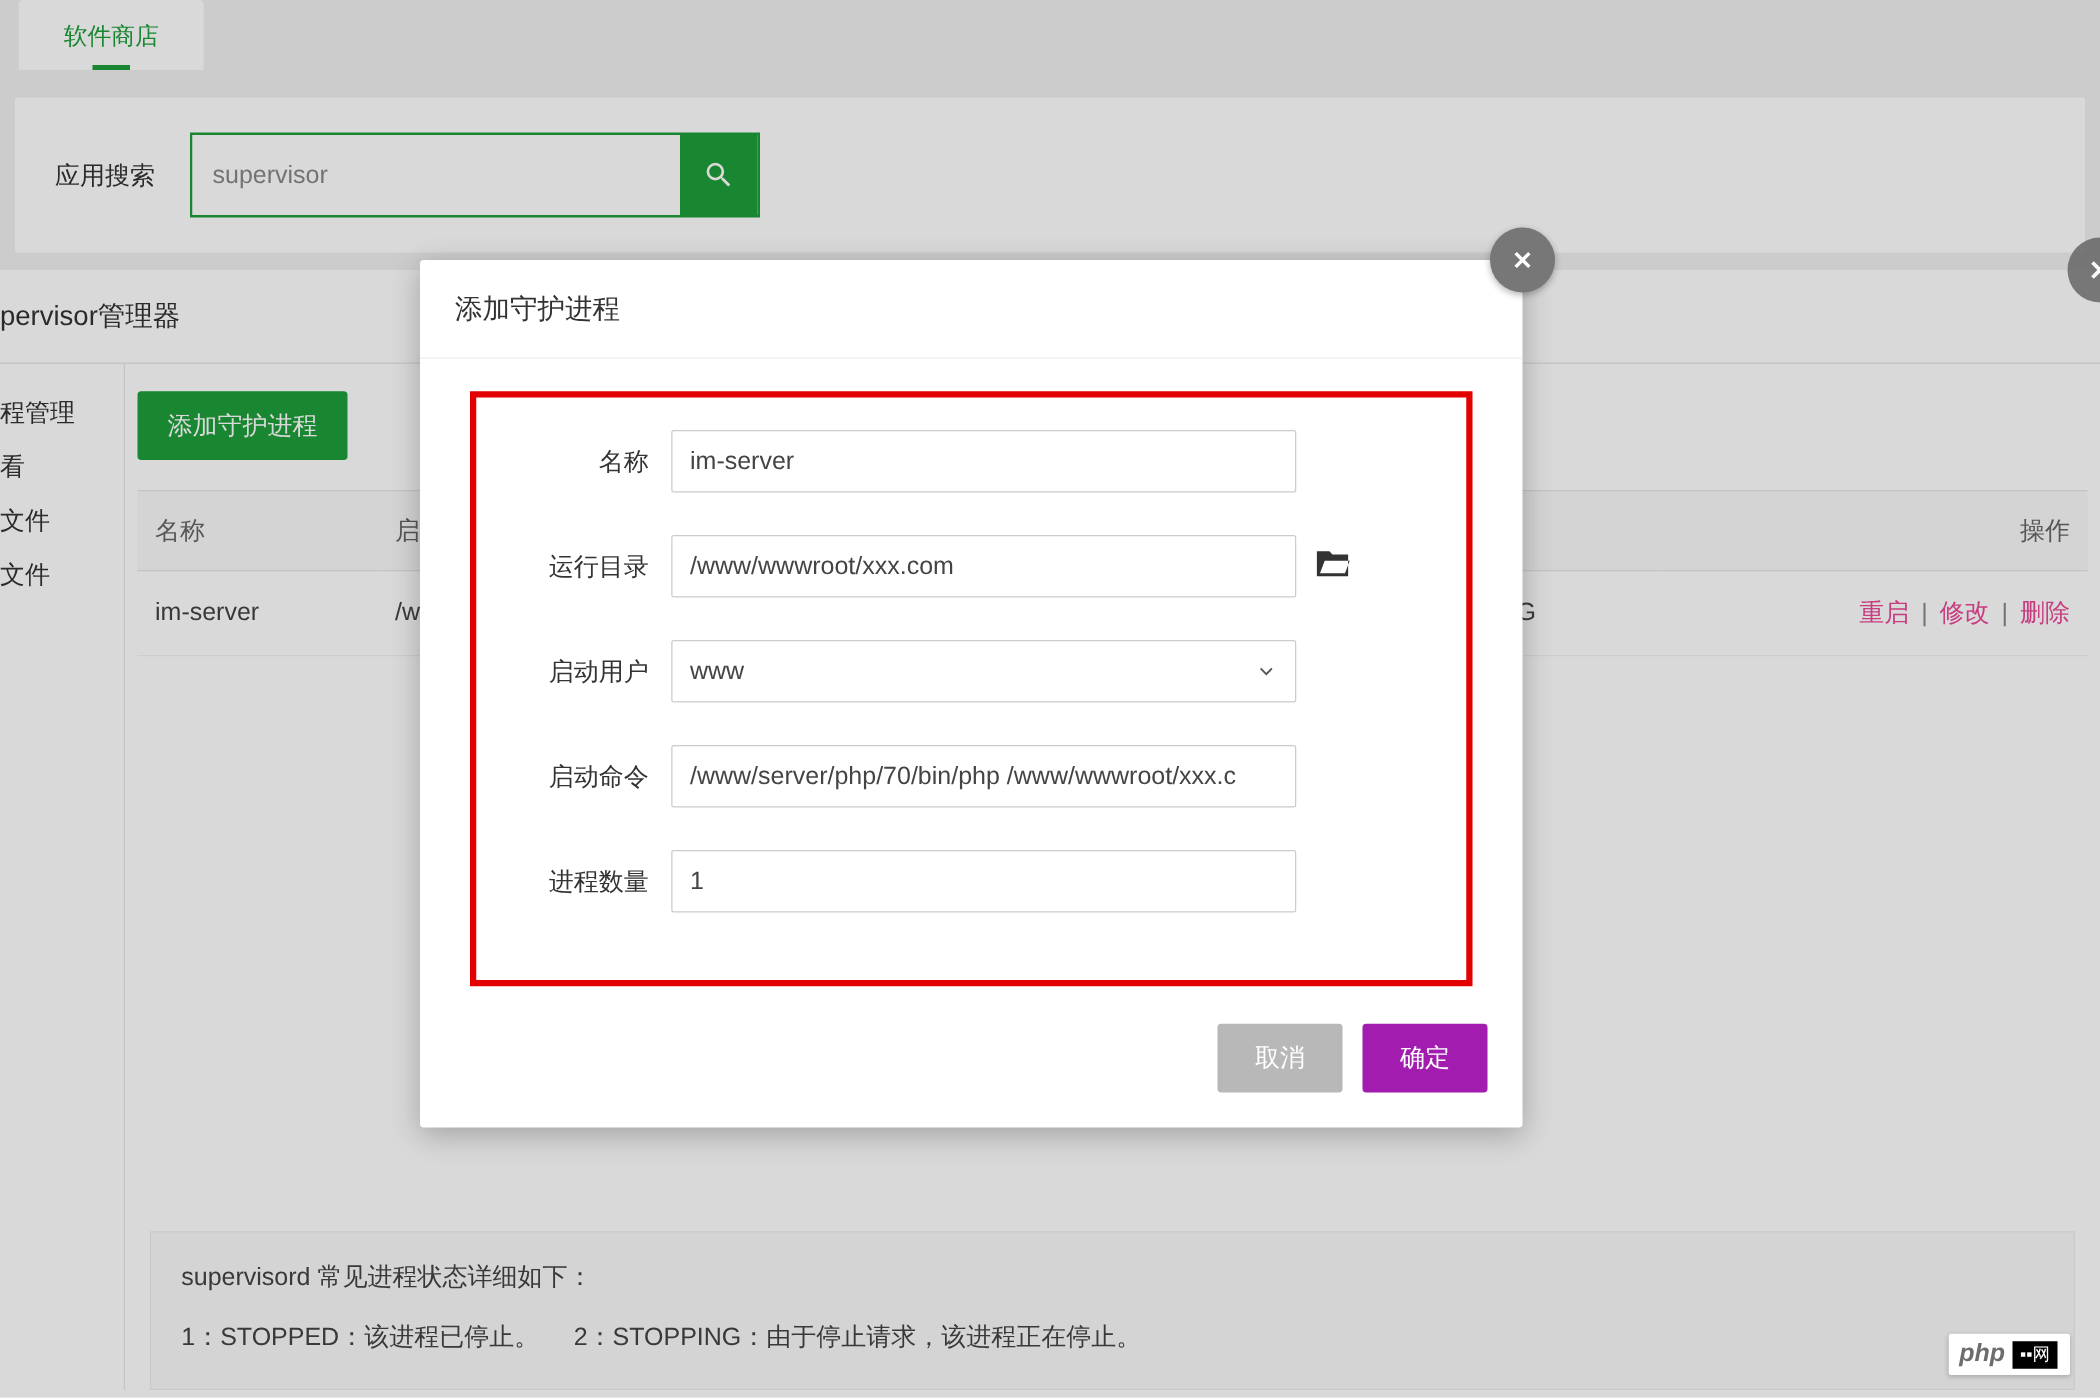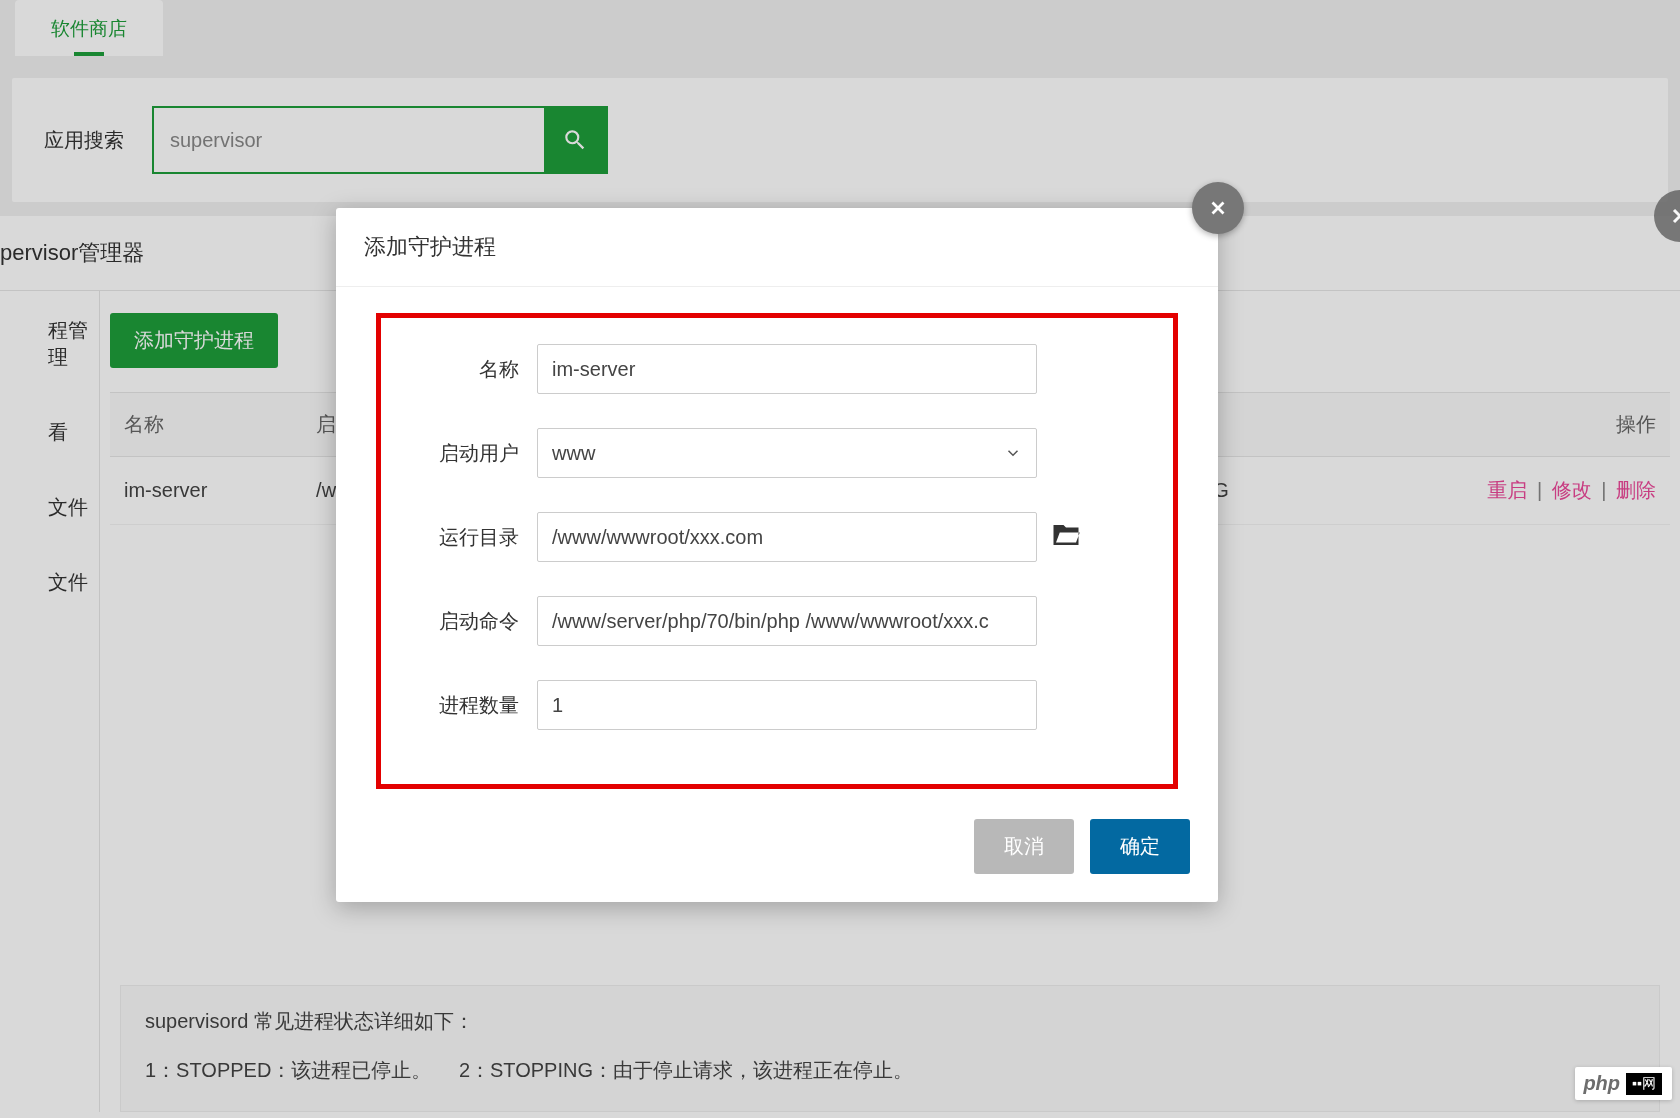--- a/index.html
+++ b/index.html
@@ -101,22 +101,20 @@
     }
     .manager-body {
       display: flex;
     }
     .side-nav {
       width: 100px;
       border-right: 1px solid #e6e6e6;
       padding-top: 18px;
       display: flex;
       flex-direction: column;
-      gap: 32px;
-      padding-left: 48px;
     }
     .side-item {
       font-size: 20px;
       color: #333;
       padding: 8px 0 8px 0;
       text-align: left;
       cursor: pointer;
     }
     .side-item.active {
       color: #333;
@@ -290,27 +288,27 @@
       gap: 16px;
     }
     .btn {
       font-size: 20px;
       padding: 14px 30px;
       border-radius: 3px;
       border: none;
       cursor: pointer;
     }
     .btn-cancel { background: #b8b8b8; color: #fff; }
-    .btn-ok { background: #0369a1; color: #fff; }
+    .btn-ok { background: #a21caf; color: #fff; }
 
     
     .watermark {
       position: absolute;
       bottom: 18px;
-      right: 8px;
+      right: 24px;
       display: flex;
       align-items: center;
       z-index: 200;
     }
     .wm-box {
       background: #fff;
       padding: 5px 10px 5px 8px;
       display: flex;
       align-items: center;
       box-shadow: 0 1px 4px rgba(0,0,0,0.2);
@@ -415,38 +413,38 @@
       </svg>
   </div>
   <div class="modal-header">添加守护进程</div>
   <div class="modal-body">
     <div class="form-frame">
       <div class="form-row">
         <div class="form-label">名称</div>
         <input class="form-input" value="im-server" style="">
       </div>
       <div class="form-row">
+        <div class="form-label">运行目录</div>
+        <input class="form-input" value="/www/wwwroot/xxx.com" style="">
+        <span class="folder-icon">
+          <svg viewBox="0 0 24 24">
+              <path d="M10 4H2v16h20V6H12l-2-2zM4 18l3-8h16l-3 8H4z"></path>
+            </svg>
+        </span>
+      </div>
+      <div class="form-row">
         <div class="form-label">启动用户</div>
         <div class="form-select">
           <span>www</span>
           <svg viewBox="0 0 24 24">
               <polyline points="6 9 12 15 18 9"></polyline>
             </svg>
         </div>
       </div>
       <div class="form-row">
-        <div class="form-label">运行目录</div>
-        <input class="form-input" value="/www/wwwroot/xxx.com" style="">
-        <span class="folder-icon">
-          <svg viewBox="0 0 24 24">
-              <path d="M10 4H2v16h20V6H12l-2-2zM4 18l3-8h16l-3 8H4z"></path>
-            </svg>
-        </span>
-      </div>
-      <div class="form-row">
         <div class="form-label">启动命令</div>
         <input class="form-input" value="/www/server/php/70/bin/php /www/wwwroot/xxx.c" style="">
       </div>
       <div class="form-row">
         <div class="form-label">进程数量</div>
         <input class="form-input" value="1" style="">
       </div>
     </div>
   </div>
   <div class="modal-footer">

